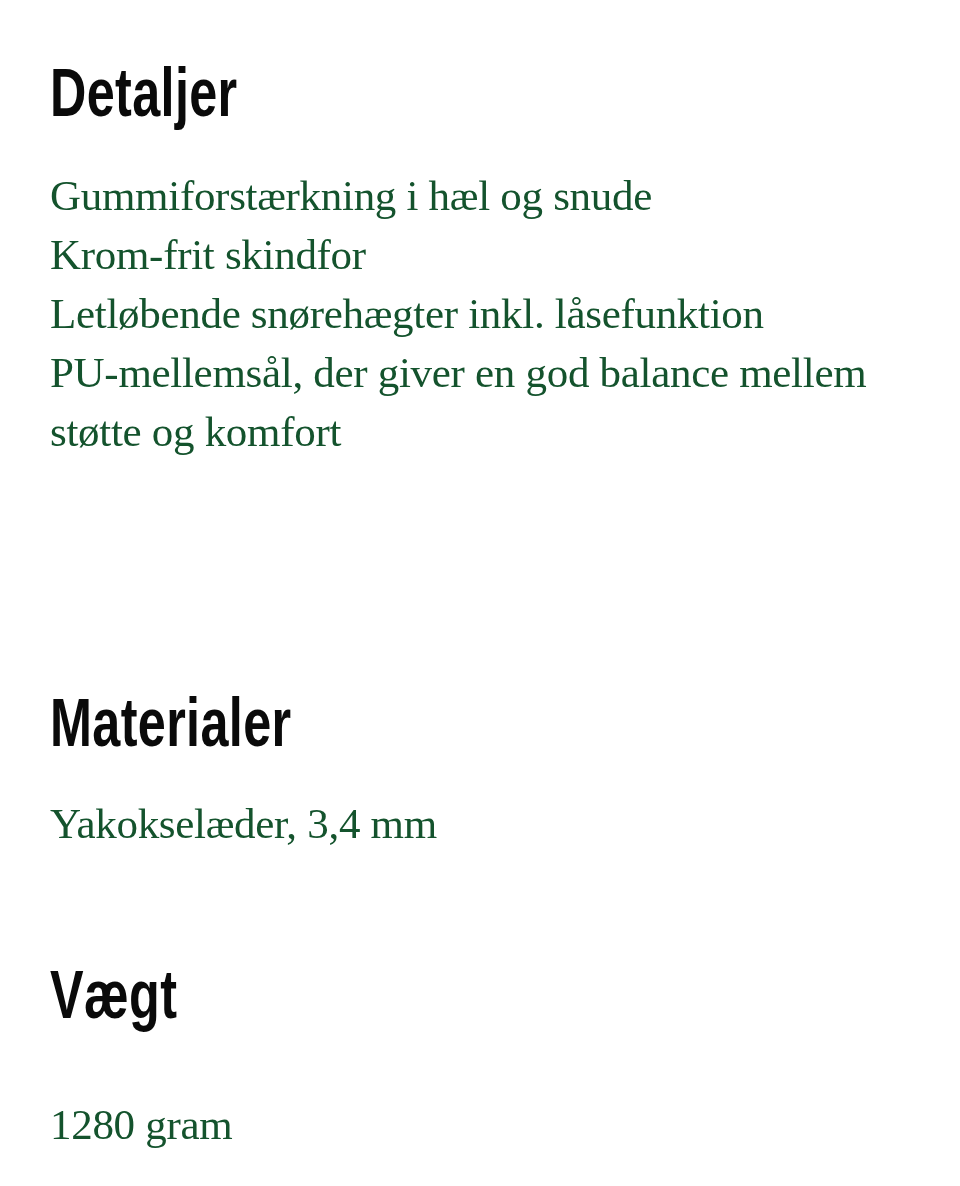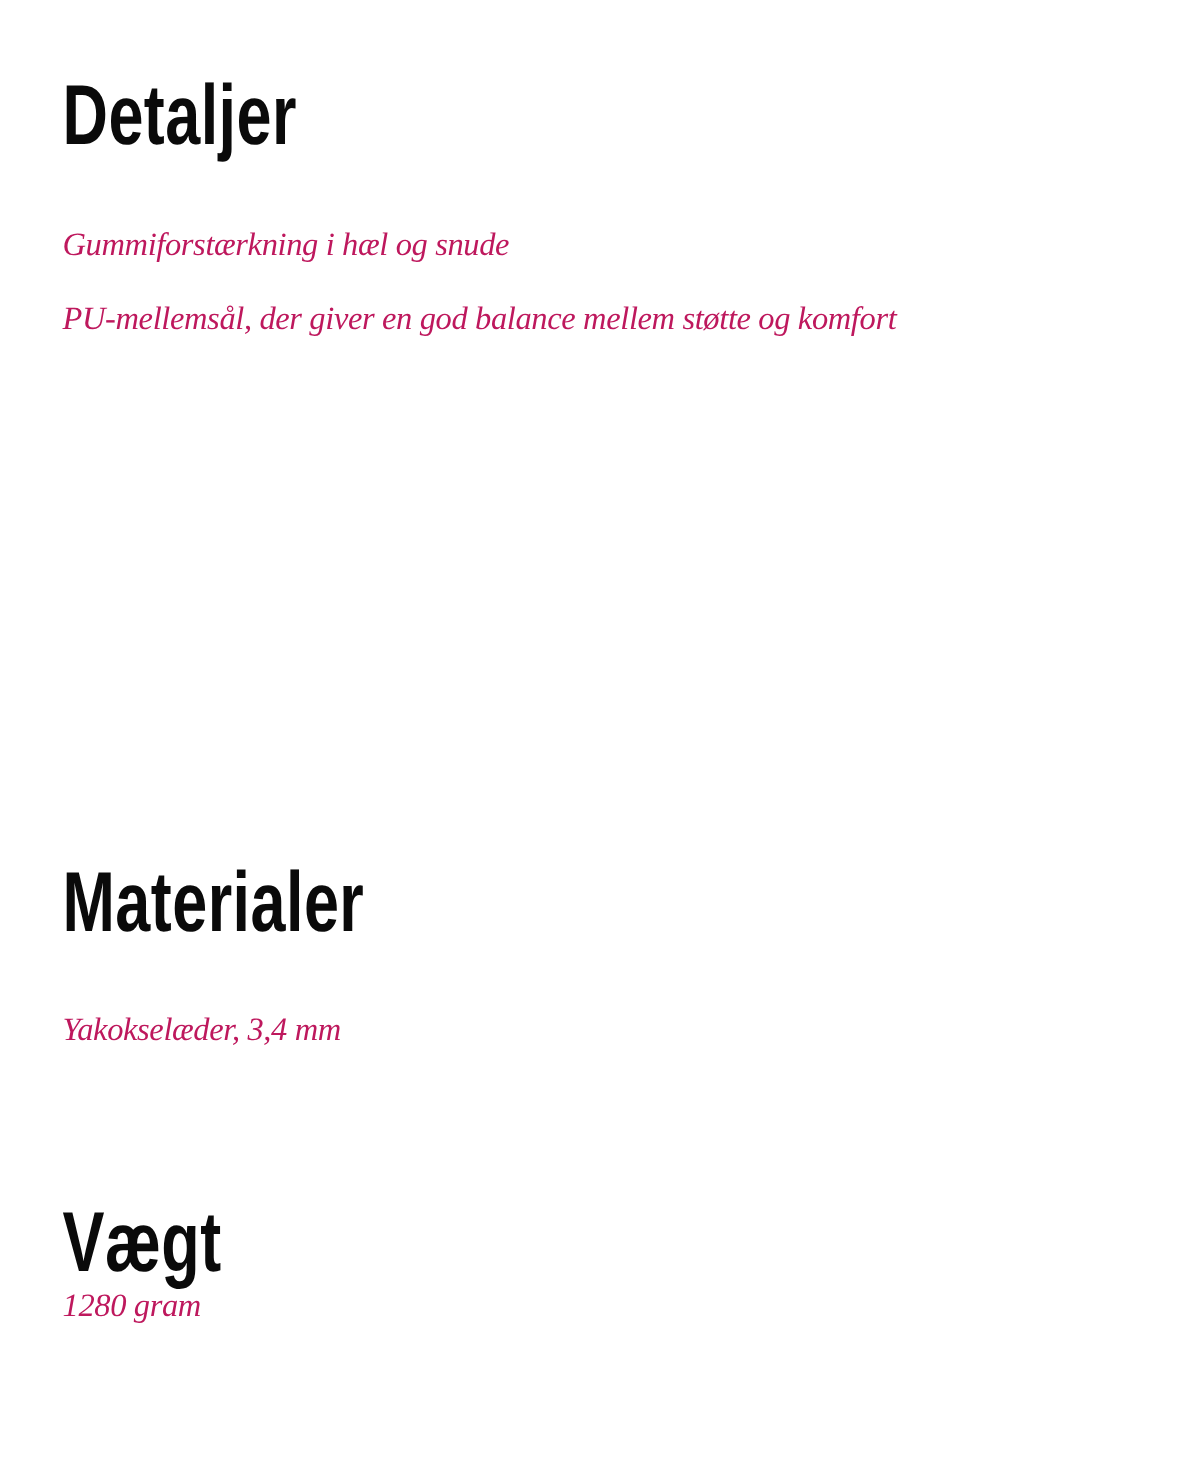--- a/index.html
+++ b/index.html
@@ -26,57 +26,58 @@
       font-size: 68px;
       line-height: 1;
       margin: 0;
       transform: scaleX(0.74);
       transform-origin: left center;
       letter-spacing: 0.5px;
       white-space: nowrap;
     }
     .body-text {
       font-family: "Liberation Serif", "DejaVu Serif", serif;
-      color: #be185d;
-      font-size: 26px;
+      color: #14532d;
+      font-size: 43px;
       line-height: 59px;
       margin: 0;
       letter-spacing: -0.3px;
-      font-style: italic;
     }
     .list {
       list-style: none;
       margin: 0;
       padding: 0;
     }
     .list li {
       margin: 0;
       padding: 0;
     }
     #sec-detaljer { position: absolute; top: 0; left: 0; width: 860px; }
     #sec-detaljer .section-title { position: absolute; top: 58px; left: 0; }
     #sec-detaljer .list { position: absolute; top: 166px; left: 0; width: 840px; }
 
     #sec-materialer { position: absolute; top: 0; left: 0; width: 860px; }
     #sec-materialer .section-title { position: absolute; top: 688px; left: 0; }
     #sec-materialer .body-text { position: absolute; top: 794px; left: 0; }
 
     #sec-vaegt { position: absolute; top: 0; left: 0; width: 860px; }
     #sec-vaegt .section-title { position: absolute; top: 960px; left: 0; }
-    #sec-vaegt .body-text { position: absolute; top: 1015px; left: 0; }
+    #sec-vaegt .body-text { position: absolute; top: 1095px; left: 0; }
   </style>
 </head>
 <body>
 
 <div class="content">
 
   <section id="sec-detaljer">
     <h2 class="section-title">Detaljer</h2>
     <ul class="list body-text">
       <li>Gummiforstærkning i hæl og snude</li>
+      <li>Krom-frit skindfor</li>
+      <li>Letløbende snørehægter inkl. låsefunktion</li>
       <li>PU-mellemsål, der giver en god balance mellem støtte og komfort</li>
     </ul>
   </section>
 
   <section id="sec-materialer">
     <h2 class="section-title">Materialer</h2>
     <p class="body-text">Yakokselæder, 3,4 mm</p>
   </section>
 
   <section id="sec-vaegt">

